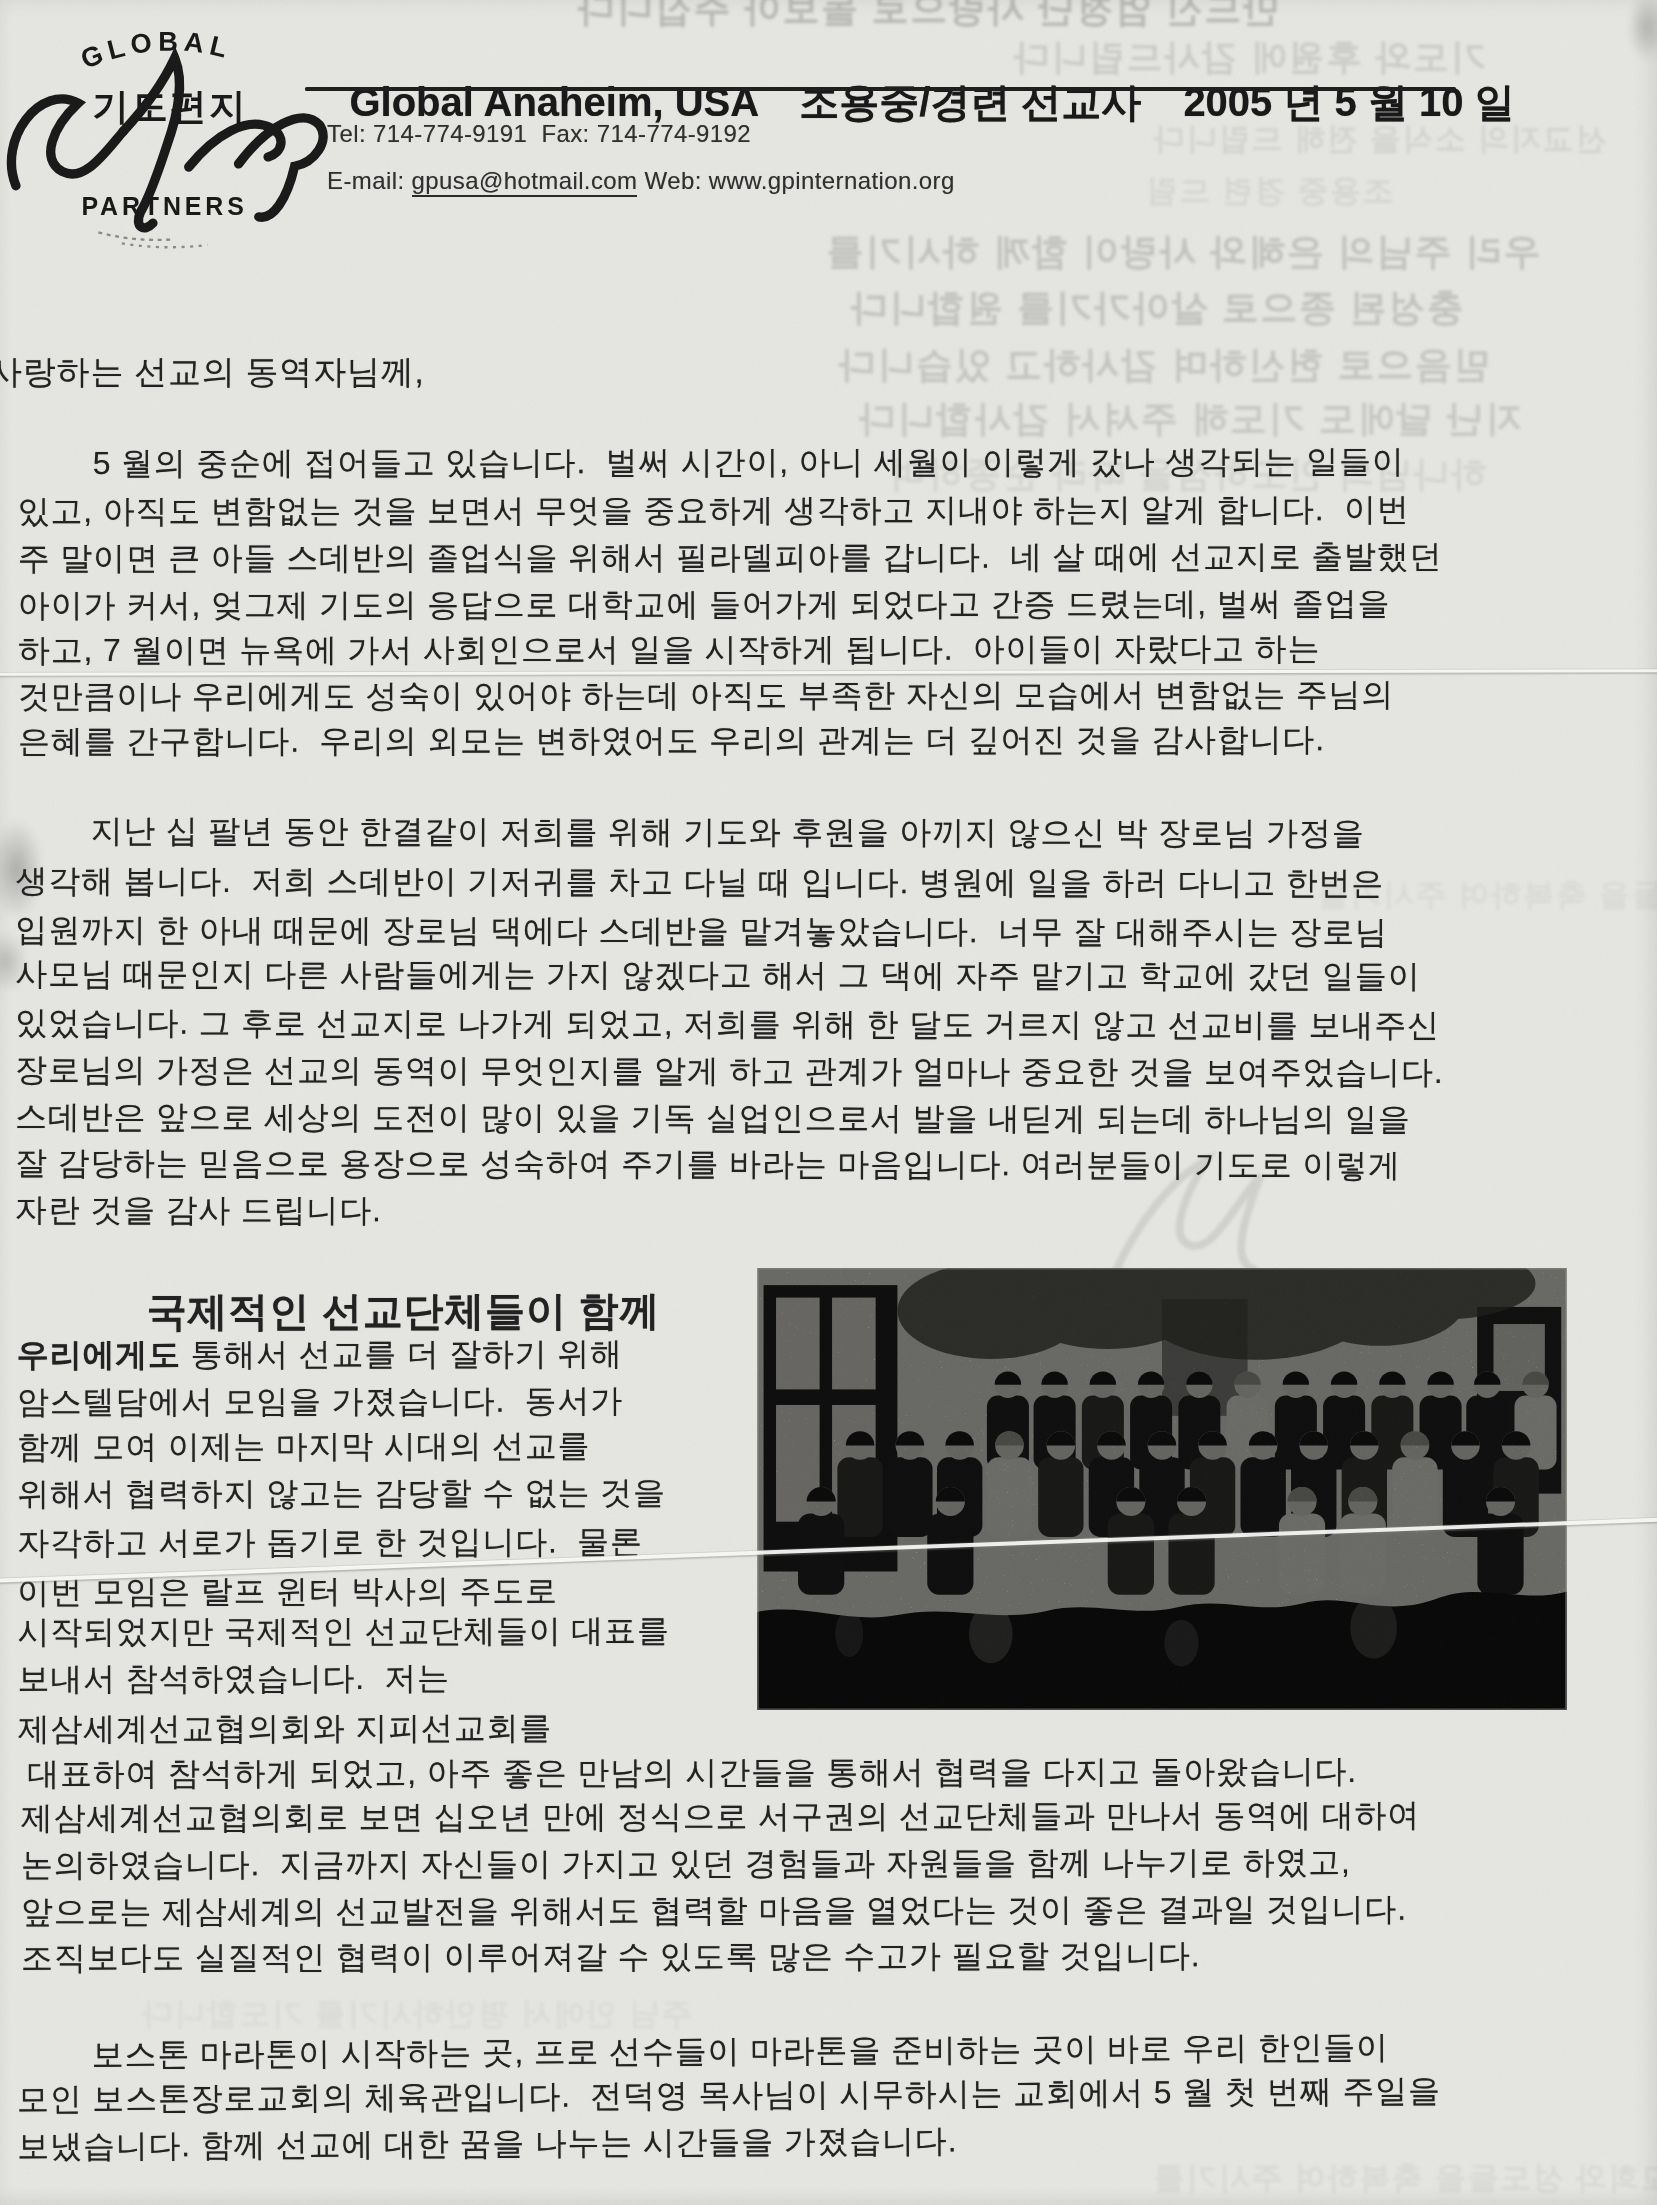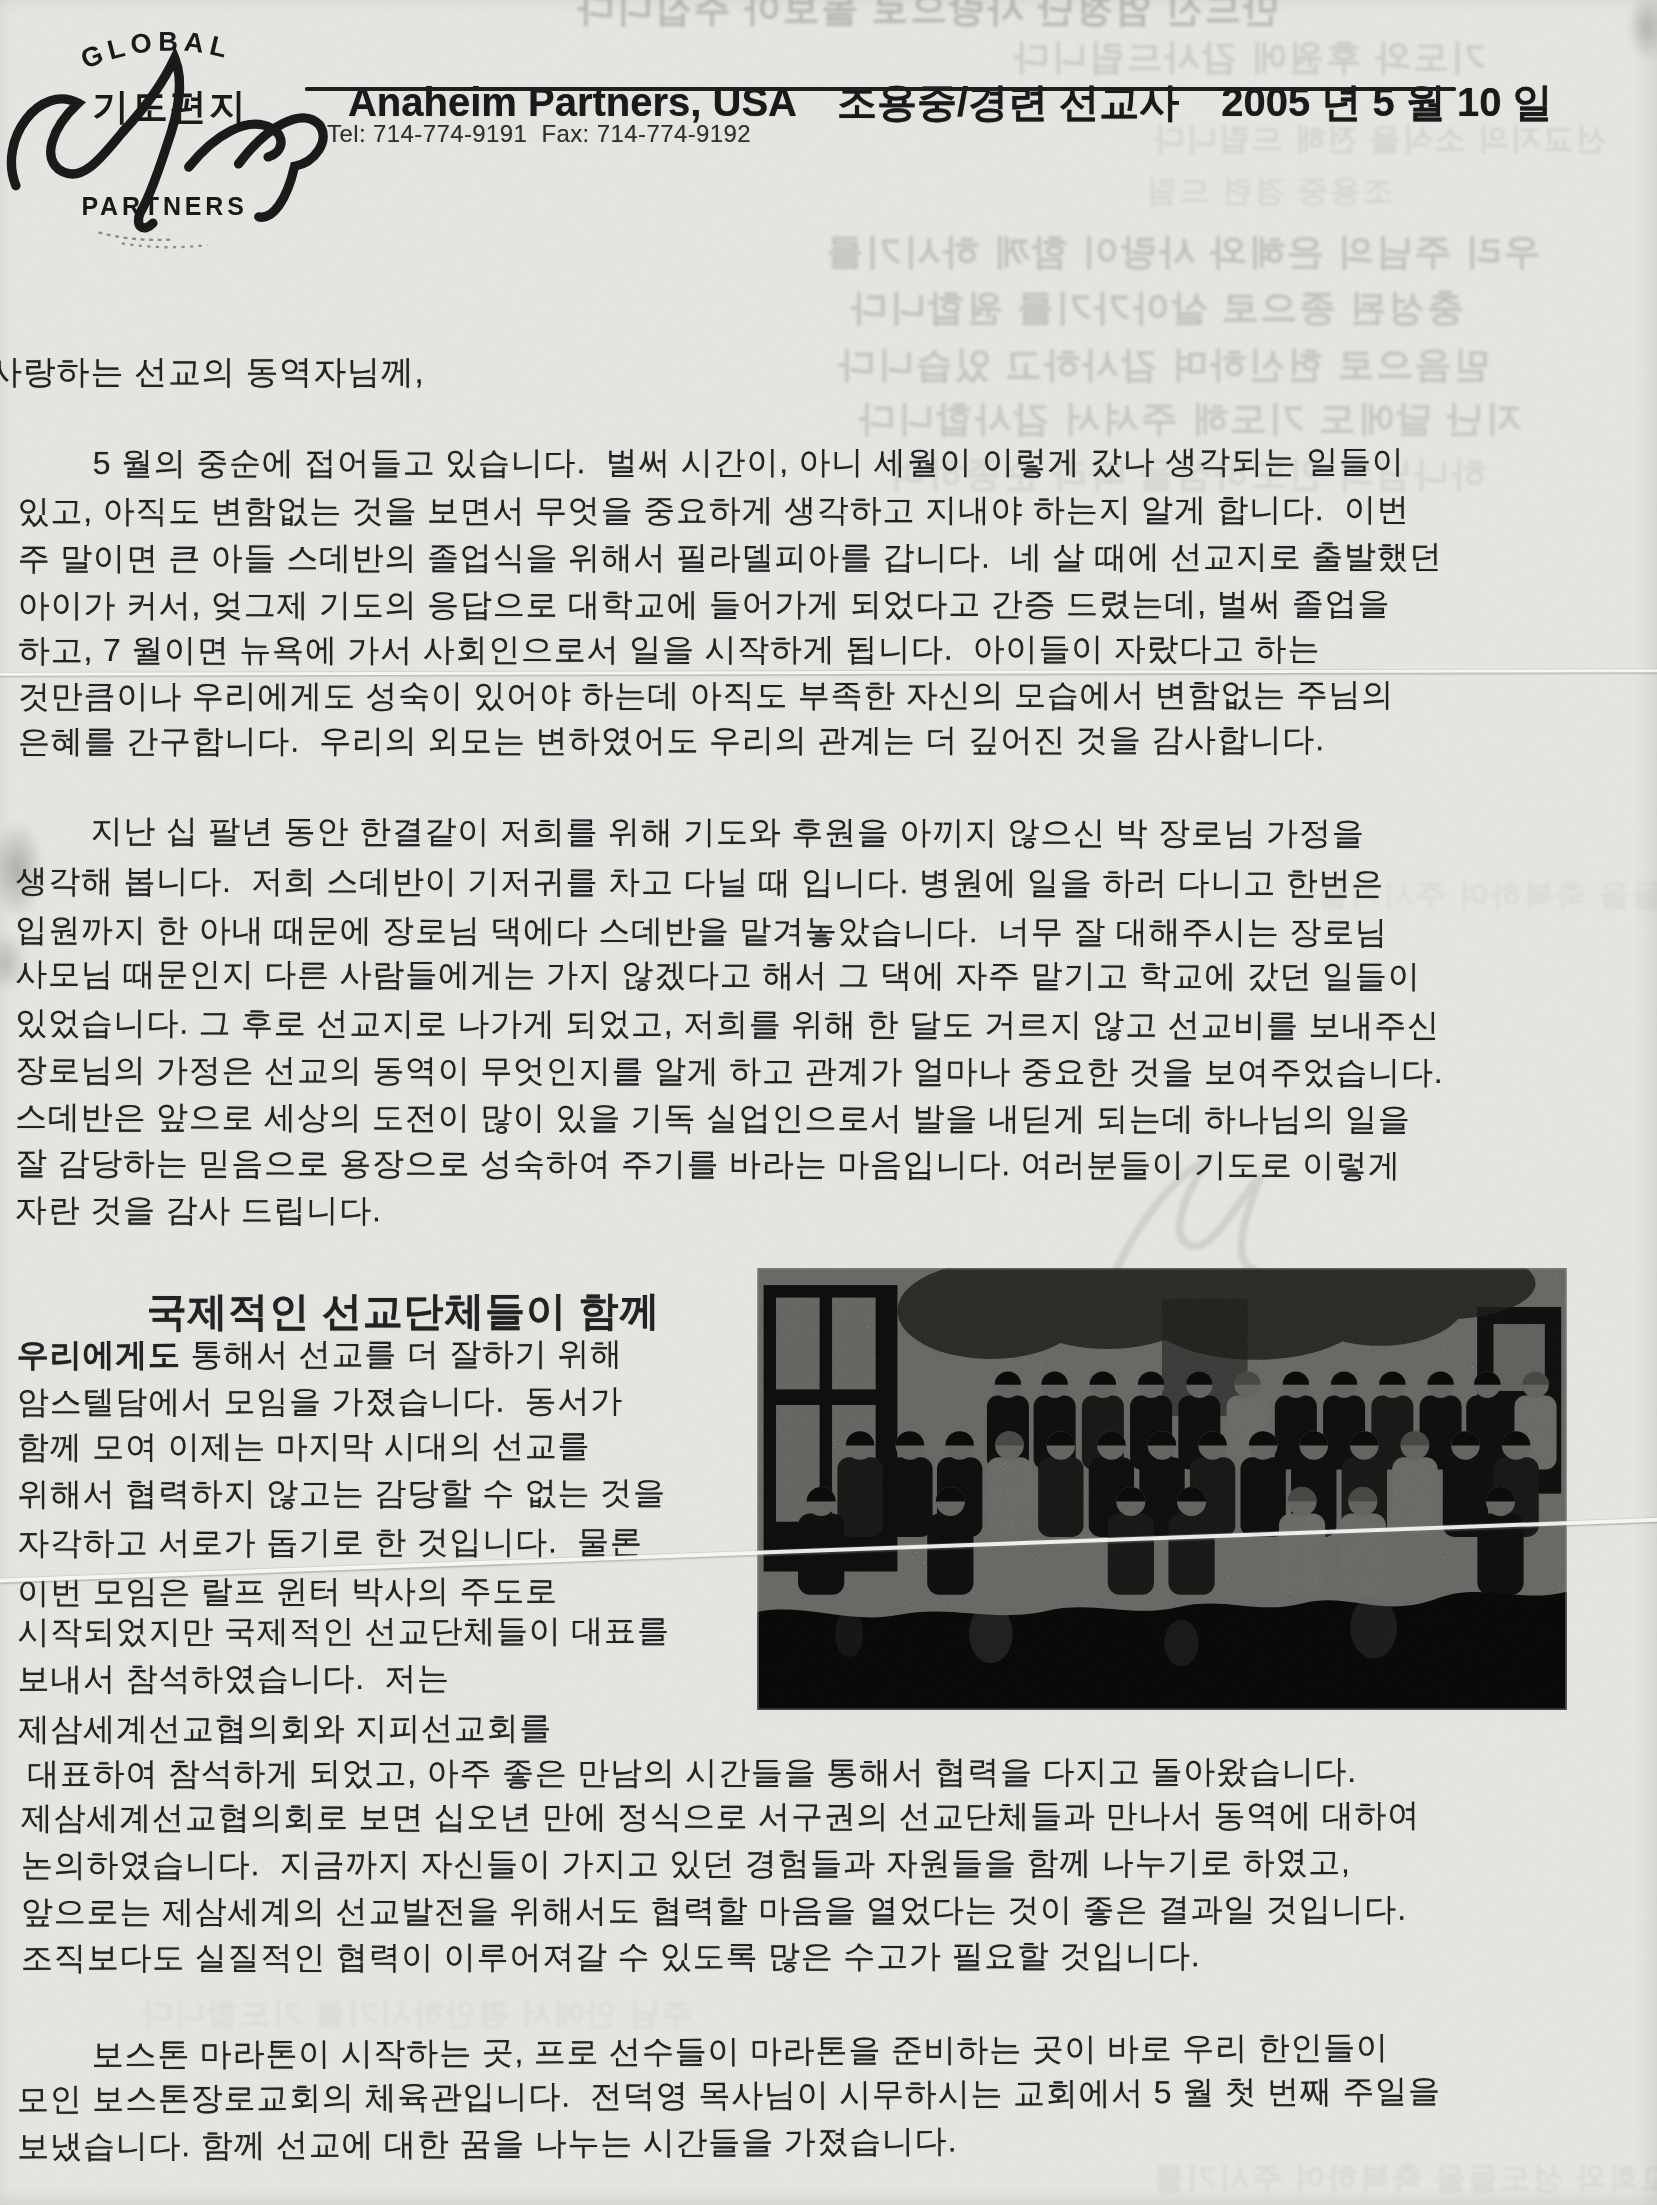--- a/index.html
+++ b/index.html
@@ -75,25 +75,26 @@
     </g>
     <text x="212" y="142" text-anchor="middle" font-family="Liberation Sans, sans-serif" font-size="47" font-weight="600" fill="#161616" letter-spacing="3">기도편지</text>
     <text x="205" y="266" text-anchor="middle" font-family="Liberation Sans, sans-serif" font-size="32" font-weight="bold" fill="#151515" letter-spacing="5">PARTNERS</text>
     <g stroke="#4c4c48" stroke-width="3" fill="none" opacity=".6">
       <path d="M120,288 q45,12 95,9" stroke-dasharray="5 6"></path>
       <path d="M150,302 q55,9 110,2" stroke-dasharray="4 7"></path>
     </g>
   </svg>
 
   <div class="title-row">
-    <span>Anaheim Partners, USA</span><span class="t-mission">조용중/경련 선교사</span><span class="t-date">2005 년 5 월 10 일</span>
+    <span>Global Anaheim, USA</span><span class="t-mission">조용중/경련 선교사</span><span class="t-date">2005 년 5 월 10 일</span>
   </div>
   <div class="title-underline"></div>
 
   <div class="addr" style="top:120px;">Tel: 714-774-9191  Fax: 714-774-9192</div>
+  <div class="addr" style="top:167px;"><span>E-mail: </span><span class="u">gpusa@hotmail.com</span><span> Web: www.gpinternation.org</span></div>
 
   <div class="bl txt" style="left:-11px; top:352px; font-size:33px;">사랑하는 선교의 동역자님께,</div>
 
   <div style="position:absolute; left:0; top:0; width:100%; transform:rotate(-0.08deg);">
     <div class="bl txt indent" style="top:443px;">5 월의 중순에 접어들고 있습니다.  벌써 시간이, 아니 세월이 이렇게 갔나 생각되는 일들이</div>
     <div class="bl txt" style="top:491px;">있고, 아직도 변함없는 것을 보면서 무엇을 중요하게 생각하고 지내야 하는지 알게 합니다.  이번</div>
     <div class="bl txt" style="top:538px;">주 말이면 큰 아들 스데반의 졸업식을 위해서 필라델피아를 갑니다.  네 살 때에 선교지로 출발했던</div>
     <div class="bl txt" style="top:585px;">아이가 커서, 엊그제 기도의 응답으로 대학교에 들어가게 되었다고 간증 드렸는데, 벌써 졸업을</div>
     <div class="bl txt" style="top:630px;">하고, 7 월이면 뉴욕에 가서 사회인으로서 일을 시작하게 됩니다.  아이들이 자랐다고 하는</div>
     <div class="bl txt" style="top:676px;">것만큼이나 우리에게도 성숙이 있어야 하는데 아직도 부족한 자신의 모습에서 변함없는 주님의</div>

